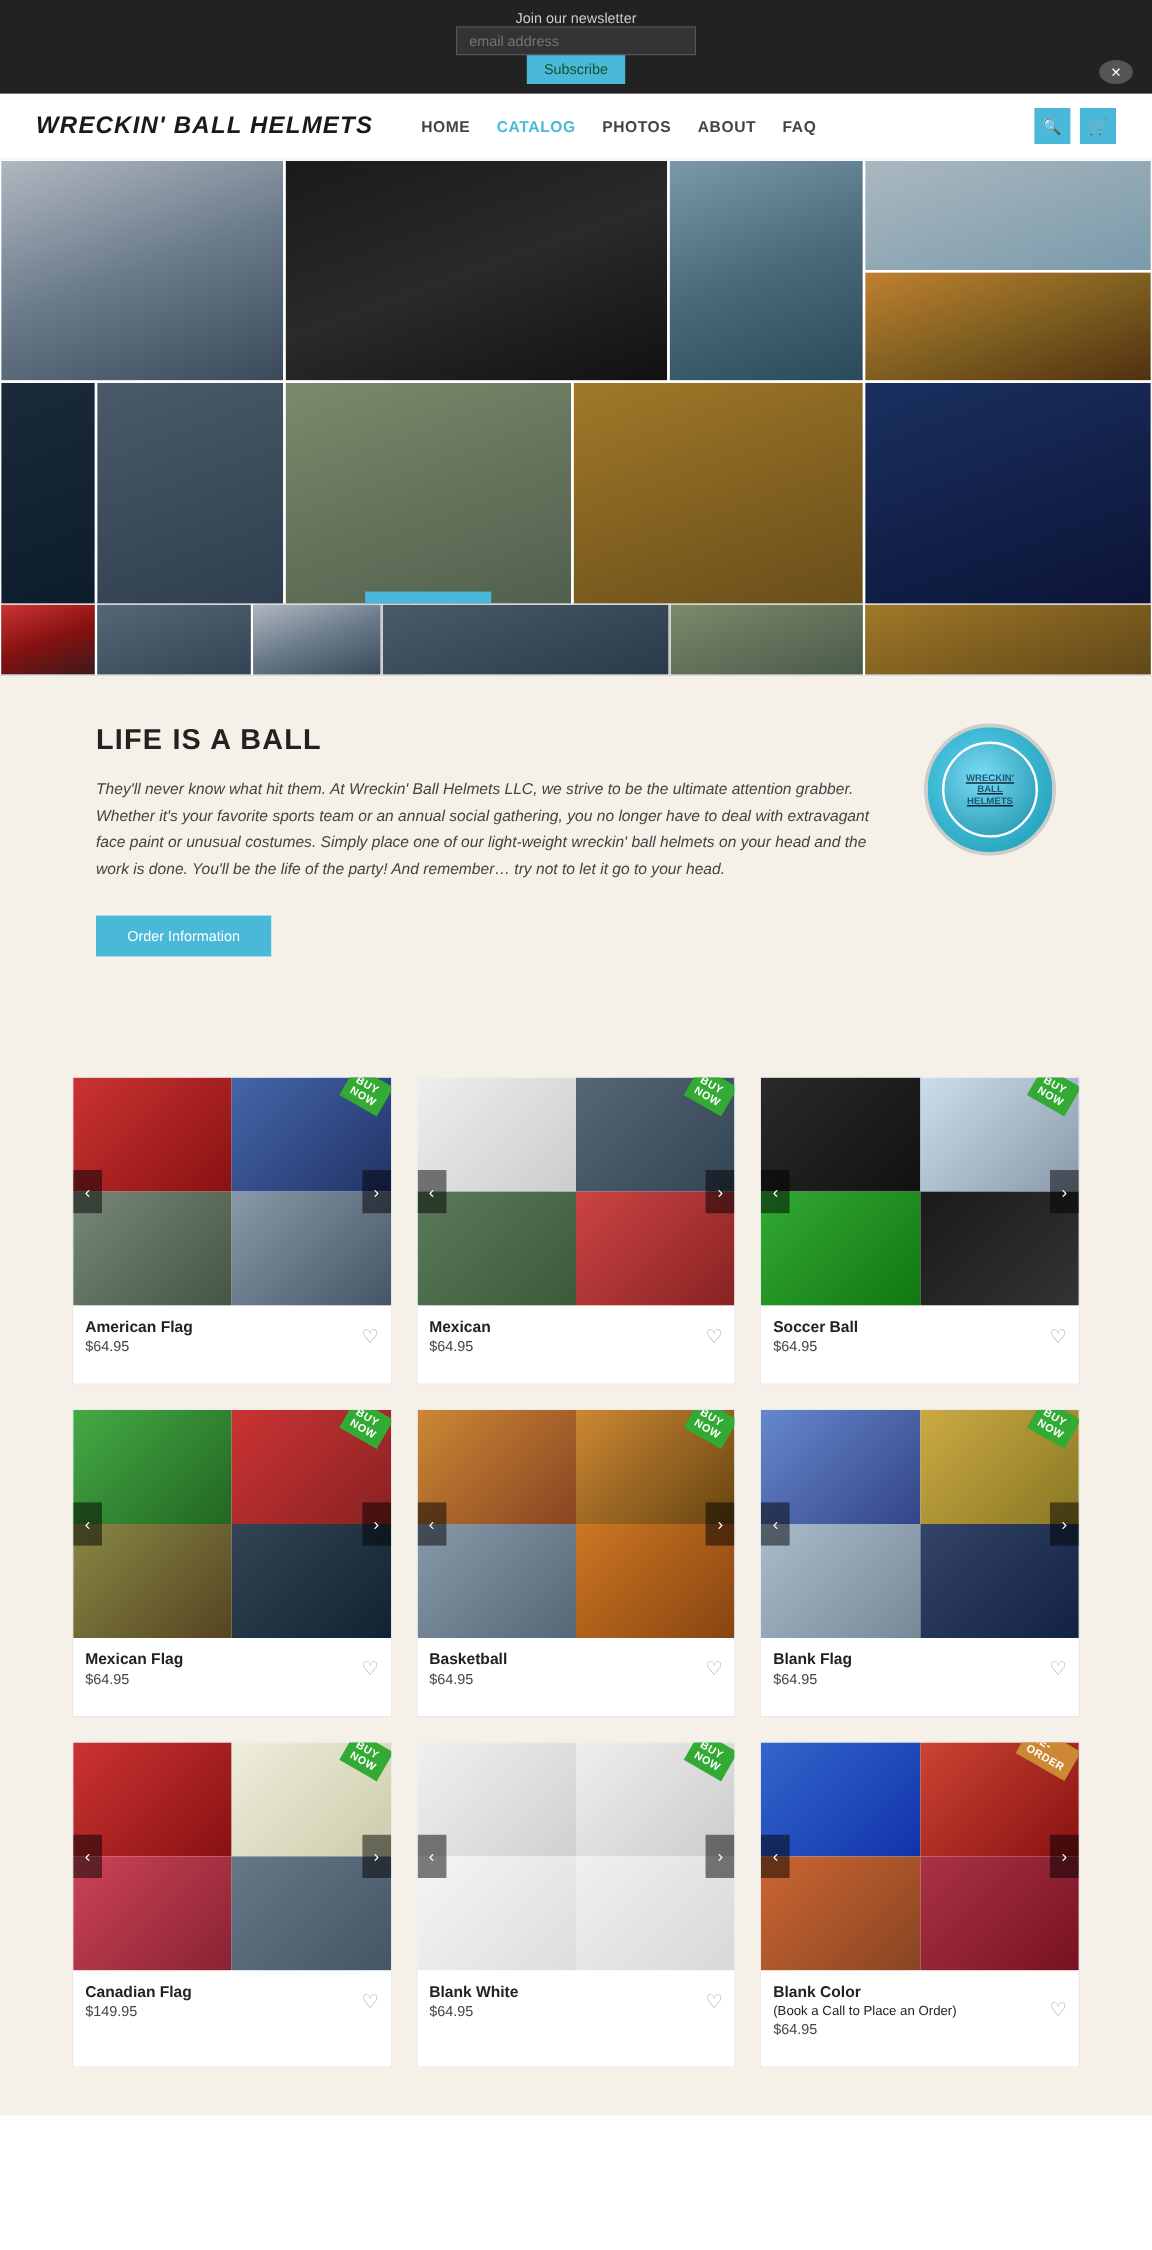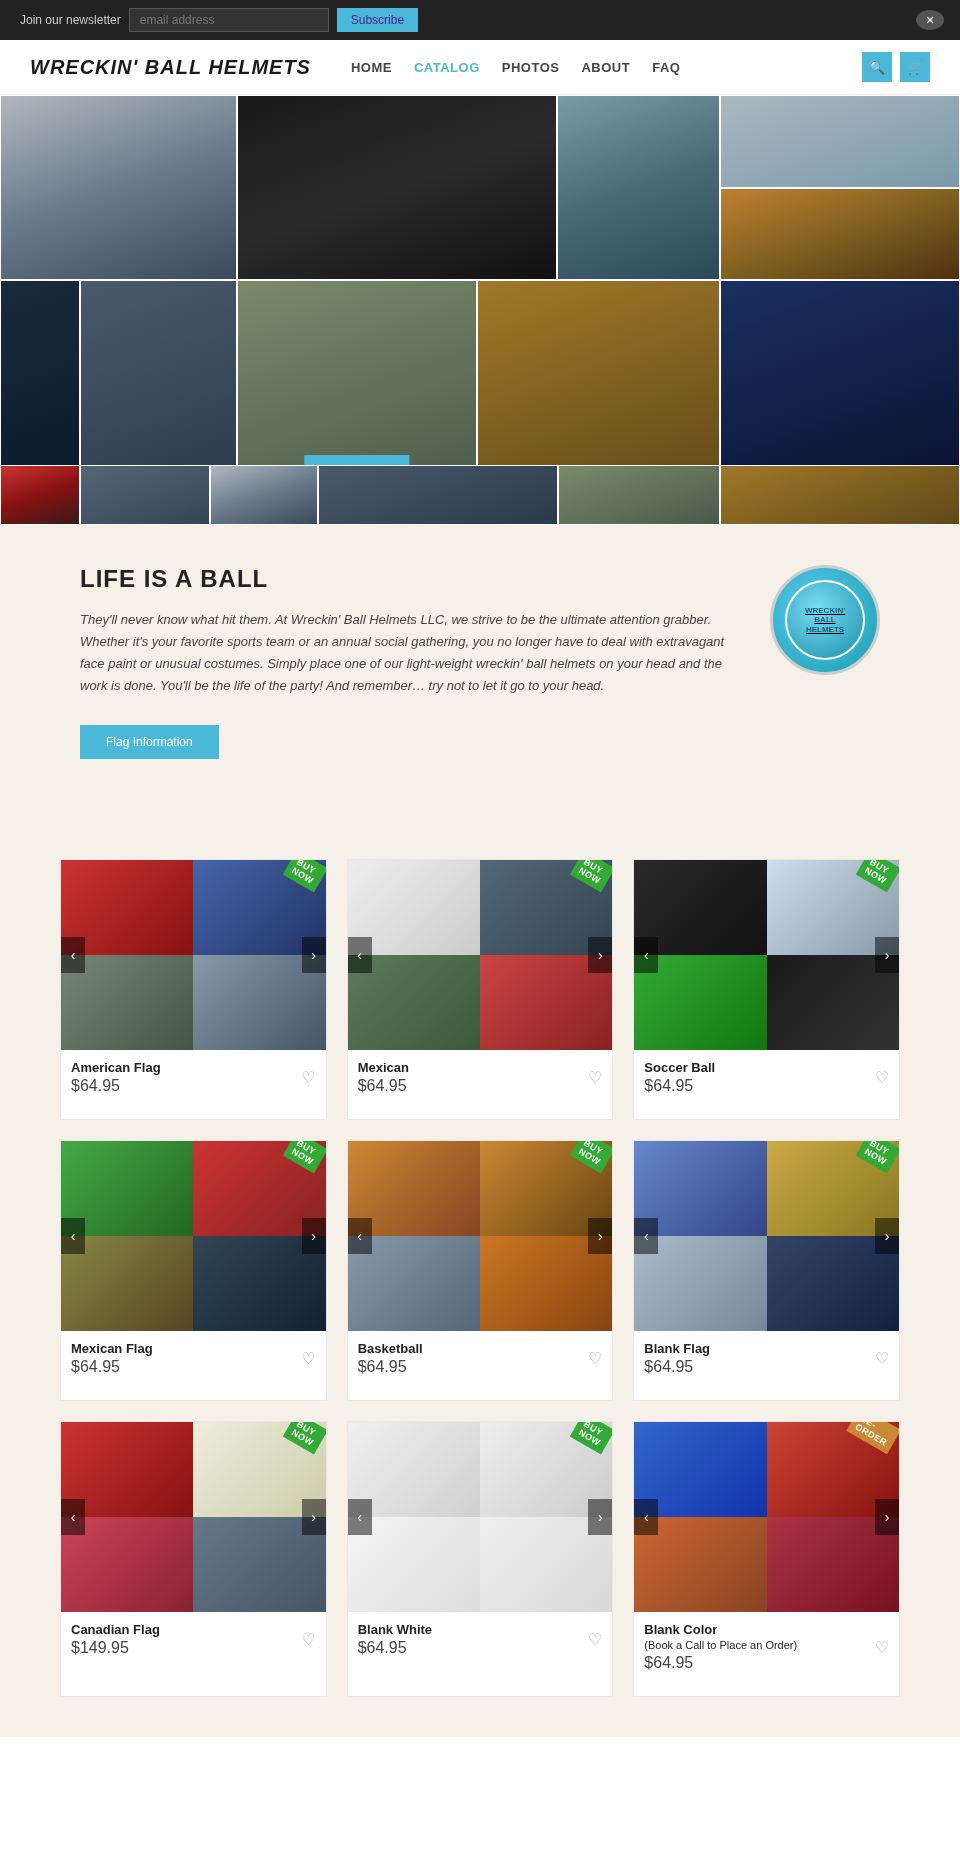--- a/index.html
+++ b/index.html
@@ -4,37 +4,38 @@
   <style>
     * { box-sizing: border-box; margin: 0; padding: 0; }
     body { font-family: Arial, sans-serif; background: #fff; width: 960px; }
 
     
     .newsletter-bar {
       background: #222;
       color: #ccc;
       display: flex;
       align-items: center;
-      justify-content: flex-start;
+      justify-content: flex-end;
       padding: 8px 20px;
       font-size: 12px;
       position: relative;
+      flex-direction: column;
     }
     .newsletter-bar input {
       margin: 0 8px;
       padding: 4px 10px;
       border: 1px solid #555;
       background: #333;
       color: #ccc;
       font-size: 12px;
       width: 200px;
     }
     .newsletter-bar button {
       background: #4ab8d8;
-      color: #4c1d95;
+      color: #14532d;
       border: none;
       padding: 5px 14px;
       font-size: 12px;
       cursor: pointer;
     }
     .newsletter-bar .close-btn {
       position: absolute;
       right: 16px;
       background: #555;
       color: #fff;
@@ -328,21 +329,21 @@
       justify-content: space-between;
       align-items: center;
     }
     .product-info .product-details { flex: 1; }
     .product-info .product-name {
       font-size: 13px;
       font-weight: 600;
       color: #222;
     }
     .product-info .product-price {
-      font-size: 16px;
+      font-size: 12px;
       color: #444;
       margin-top: 2px;
     }
     .product-info .heart-icon {
       color: #aaa;
       font-size: 16px;
       cursor: pointer;
     }
 
     
@@ -424,21 +425,21 @@
     <div class="text-part">
       <h2>LIFE IS A BALL</h2>
       <p>They'll never know what hit them. At Wreckin' Ball Helmets LLC, we strive to be the ultimate attention grabber. Whether it's your favorite sports team or an annual social gathering, you no longer have to deal with extravagant face paint or unusual costumes. Simply place one of our light-weight wreckin' ball helmets on your head and the work is done. You'll be the life of the party! And remember… try not to let it go to your head.</p>
     </div>
     <div class="logo-circle">
       <div class="inner-logo">
         <span style="font-size:8px; font-weight:900; color:#1a5a7a; text-align:center; padding:4px; line-height:1.2;">WRECKIN'<br>BALL<br>HELMETS</span>
       </div>
     </div>
   </div>
-  <button class="more-info-btn">Flag Information</button>
+  <button class="more-info-btn">Order Information</button>
 </div>
 
 <div class="section-divider"></div>
 
 <div class="products-section">
   <div class="products-grid">
 
     <div class="product-card">
       <div class="product-image-area">
         <div class="product-collage">

